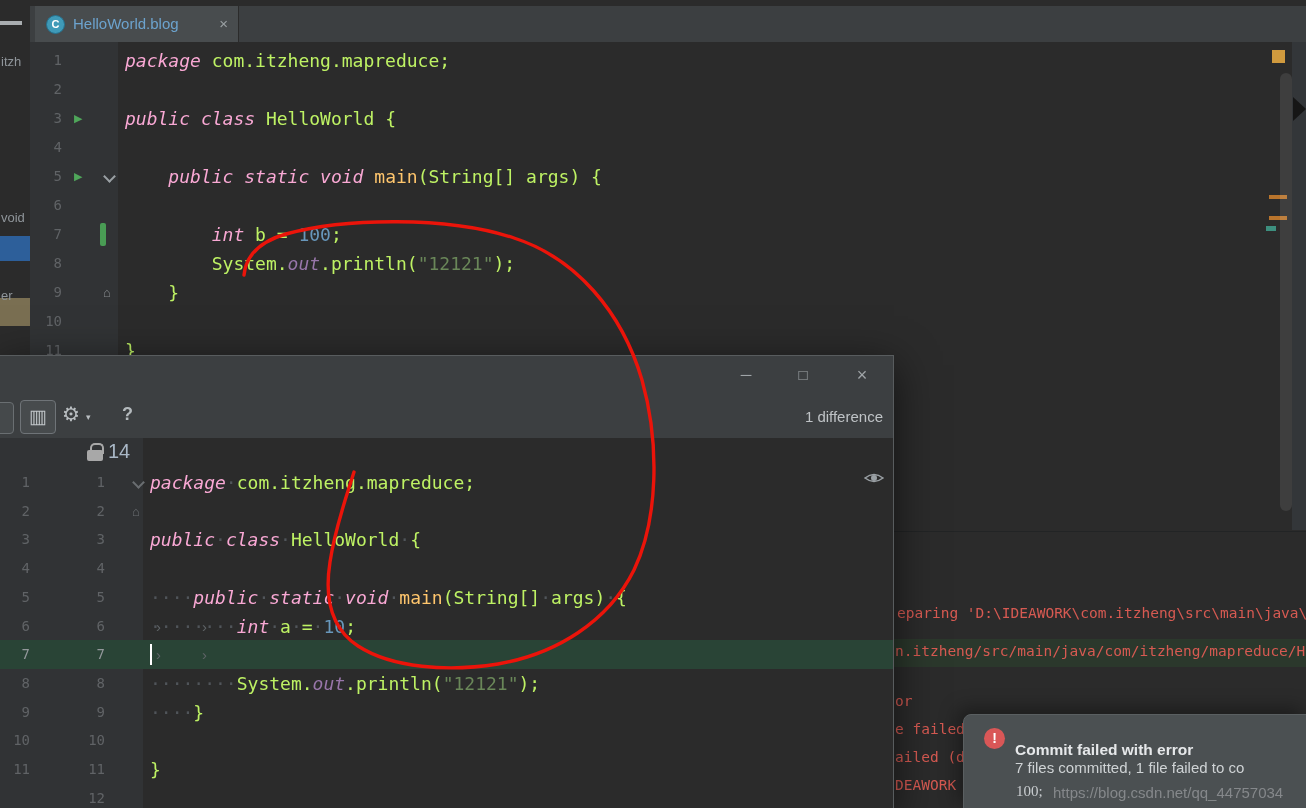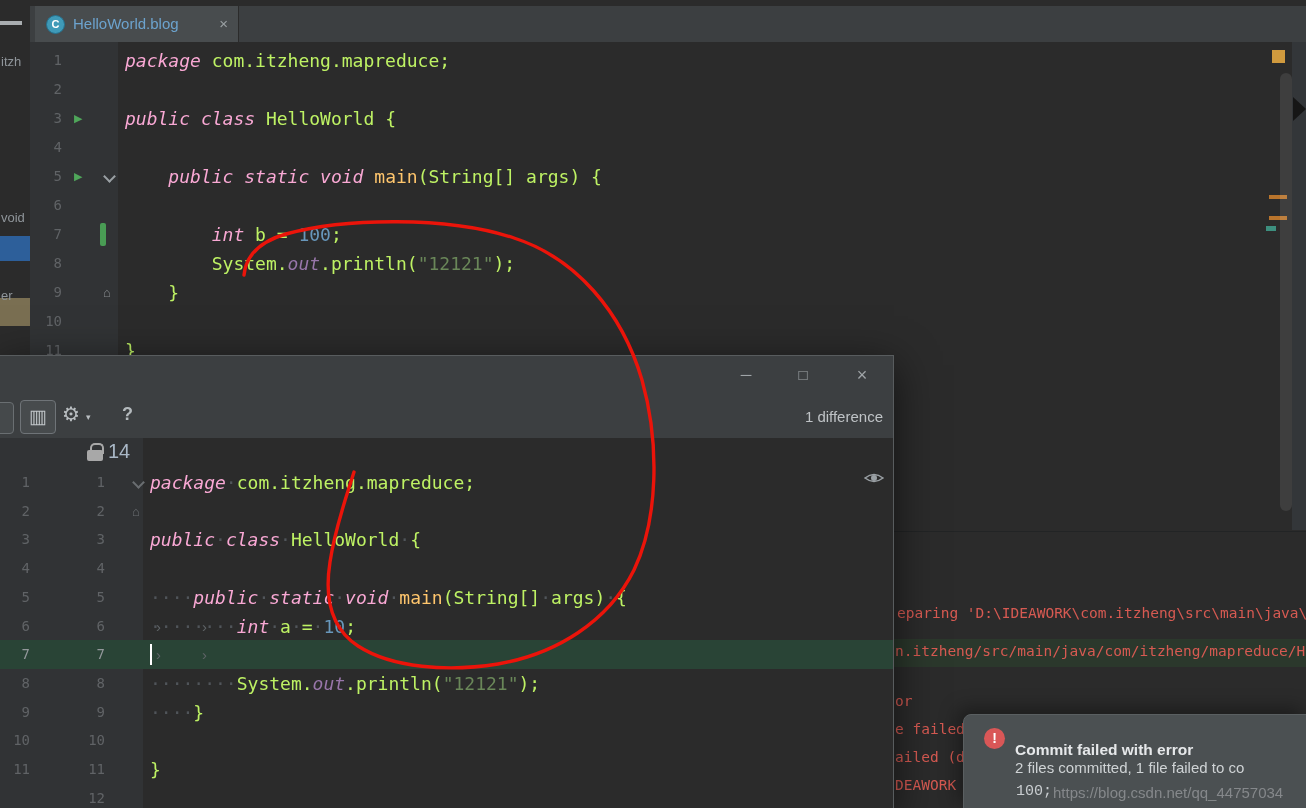--- a/index.html
+++ b/index.html
@@ -99,21 +99,21 @@
   
   .notification{position:absolute;left:963px;top:714px;width:343px;height:94px;background:#4b5052;
                 border:1px solid #5a5f61;border-radius:8px 0 0 0;z-index:40;overflow:hidden;
                 box-shadow:-6px -6px 18px rgba(0,0,0,0.35);}
   .notif-icon{position:absolute;left:20px;top:13px;width:21px;height:21px;border-radius:50%;
               background:#d95757;color:#fff;font-weight:bold;font-size:14px;text-align:center;line-height:21px;}
   .notif-title{position:absolute;left:51px;top:14px;font-size:15.5px;font-weight:bold;color:#e6e8ea;white-space:nowrap;margin-top:12px;}
   .notif-body{position:absolute;left:51px;top:44px;font-size:15px;color:#cfd3d5;white-space:nowrap;}
 
   .trailing-frag{position:absolute;left:1016px;top:783px;z-index:45;color:#c9cdd0;
-                 font-family:Liberation Mono, monospace;font-size:15px;}
+                 font-family:Liberation Serif, serif;font-size:15px;}
   .watermark{position:absolute;left:1053px;top:784px;z-index:45;color:#85888b;font-size:15px;white-space:nowrap;}
 
   .annotation{position:absolute;left:0;top:0;width:1306px;height:808px;z-index:60;pointer-events:none;}
 </style>
 </head>
 <body>
 
 <div class="page">
 
   <div class="top-dash"></div>
@@ -299,21 +299,21 @@
           <span class="d-num d-num1"></span>
           <span class="d-num d-num2">12</span>
           <span class="d-code"></span>
         </div>
       </div>
   </div>
 
   <div class="notification">
     <div class="notif-icon">!</div>
     <div class="notif-title">Commit failed with error</div>
-    <div class="notif-body">2 files committed, 1 file failed to co</div>
+    <div class="notif-body">7 files committed, 1 file failed to co</div>
   </div>
 
   <div class="watermark">https://blog.csdn.net/qq_44757034</div>
 
   <svg class="annotation" viewBox="0 0 1306 808">
     <path d="M 244 275 C 246 256, 258 242, 286 234 C 344 218, 448 216, 514 238
              C 576 258, 622 312, 642 380 C 660 444, 658 520, 634 570
              C 608 622, 556 654, 498 664 C 448 672, 392 668, 358 646
              C 332 629, 324 600, 330 562 C 335 528, 346 498, 354 472" fill="none" stroke="#eb140a" stroke-width="3.4" stroke-linecap="round"></path>
   </svg>

